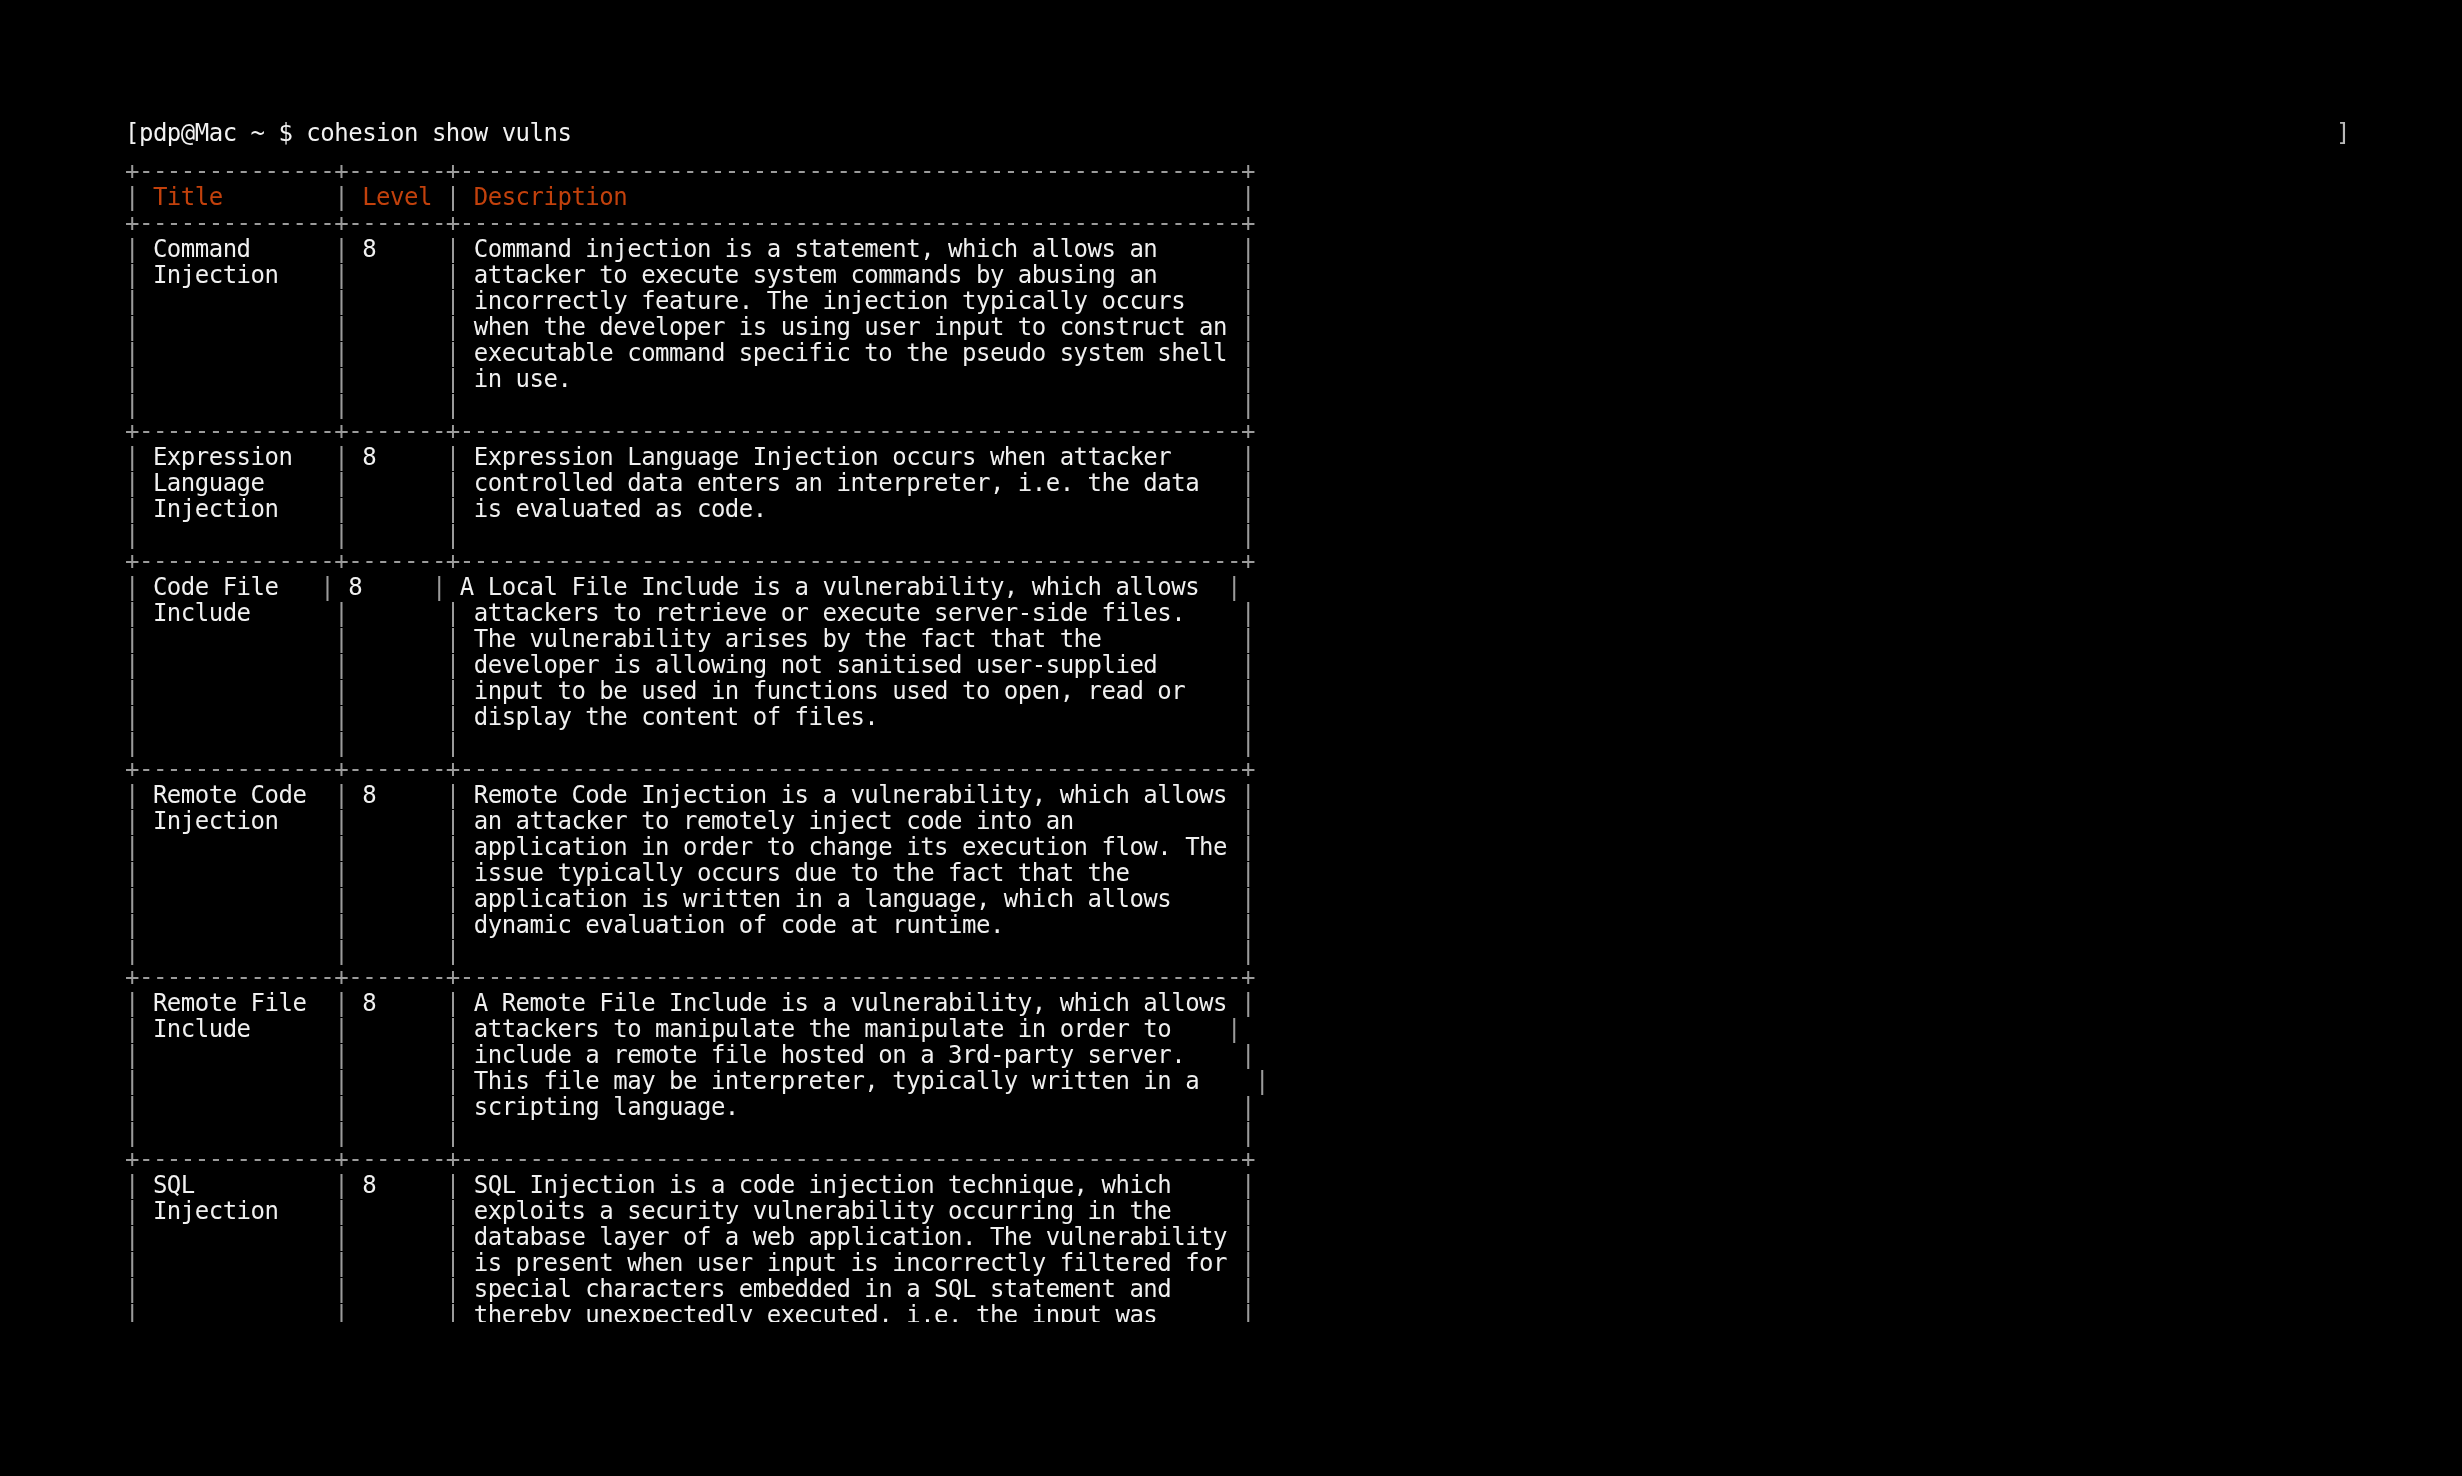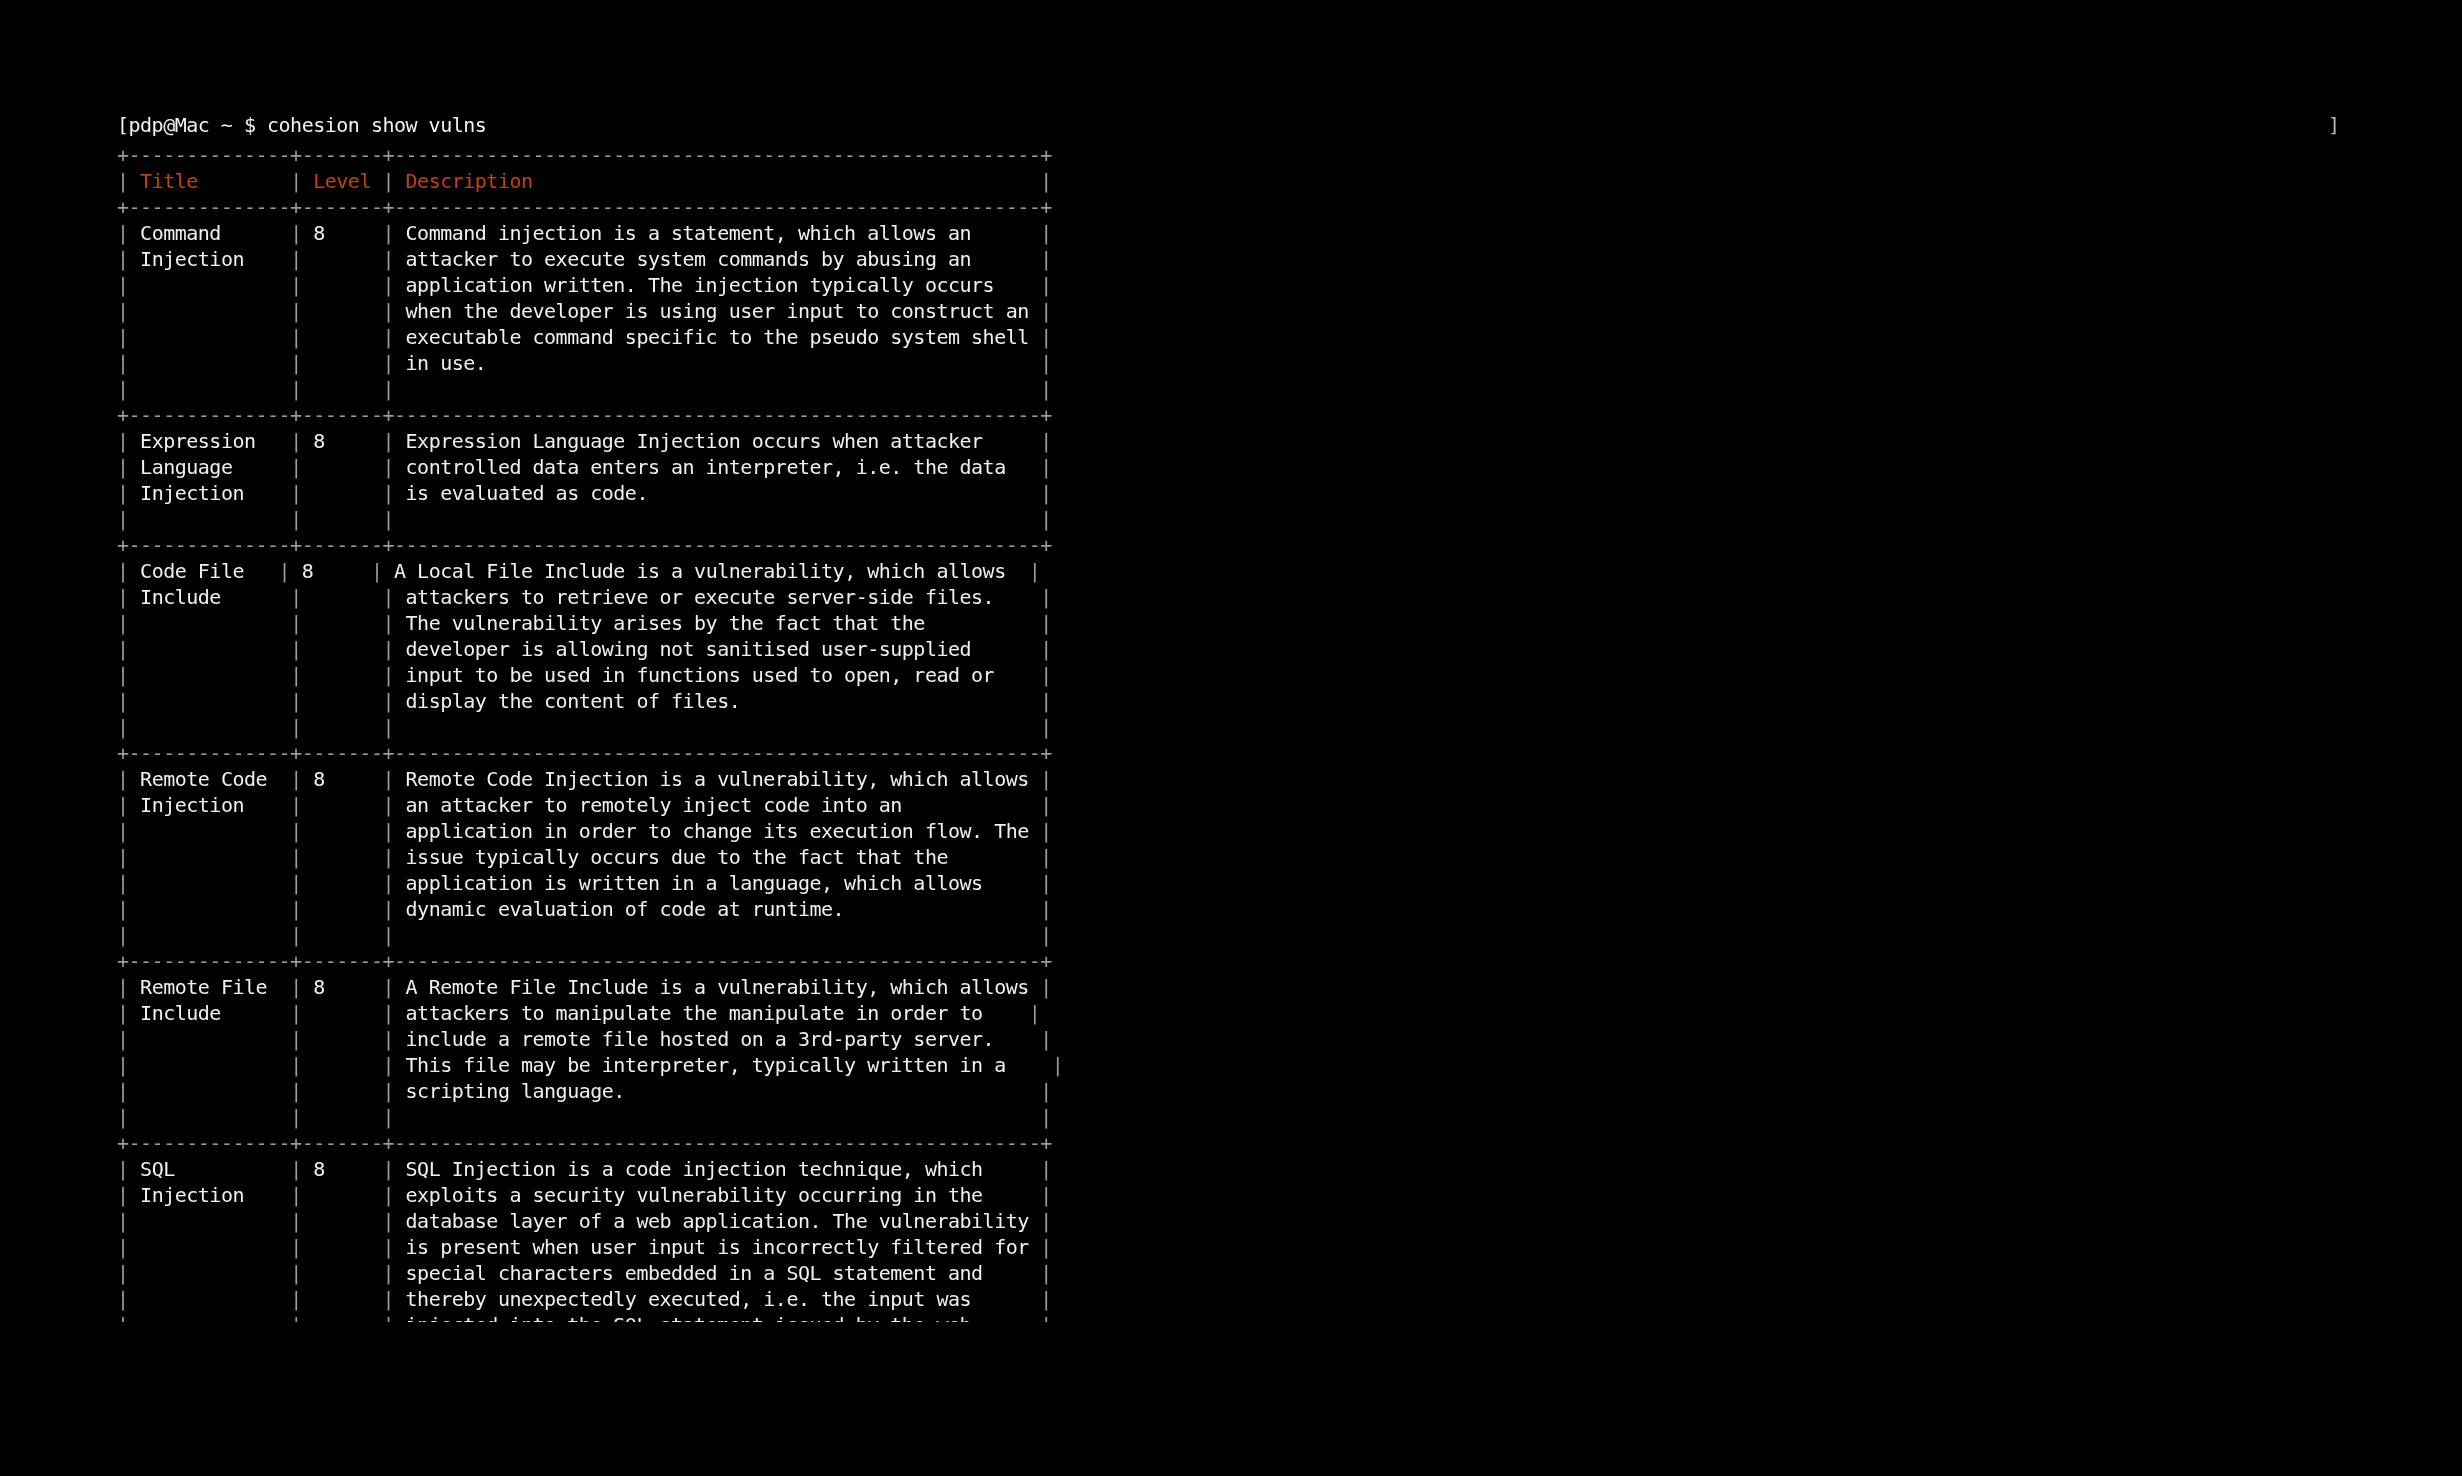--- a/index.html
+++ b/index.html
@@ -89,26 +89,26 @@
     top: 46px;
     right: 0;
     bottom: 0;
     background: #000000;
     padding: 9.2px 0 0 11px;
     box-sizing: border-box;
     overflow: hidden;
   }
   .term {
     font-family: "DejaVu Sans Mono", "Liberation Mono", monospace;
-    font-size: 20px;
+    font-size: 24px;
     line-height: 26px;
     letter-spacing: -0.5px;
     white-space: pre;
     color: #e6e6e6;
-    margin: 4px;
+    margin: 12px;
   }
 
   
   .promptline {
     position: relative;
     color: #f2f2f2;
   }
   .bracket-right {
     position: absolute;
     left: 2211px;
@@ -132,21 +132,21 @@
 
     <div class="screen">
 
       <div class="term promptline"><span>[pdp@Mac ~ $ cohesion show vulns</span><span class="bracket-right">]</span></div>
 
       <pre class="term" id="ascii-table"><span class="rule">+--------------+-------+--------------------------------------------------------+</span>
 <span class="bar">|</span><span class="hdr"> Title        </span><span class="bar">|</span><span class="hdr"> Level </span><span class="bar">|</span><span class="hdr"> Description                                            </span><span class="bar">|</span>
 <span class="rule">+--------------+-------+--------------------------------------------------------+</span>
 <span class="bar">|</span><span class="cell"> Command      </span><span class="bar">|</span><span class="cell"> 8     </span><span class="bar">|</span><span class="cell"> Command injection is a statement, which allows an      </span><span class="bar">|</span>
 <span class="bar">|</span><span class="cell"> Injection    </span><span class="bar">|</span><span class="cell">       </span><span class="bar">|</span><span class="cell"> attacker to execute system commands by abusing an      </span><span class="bar">|</span>
-<span class="bar">|</span><span class="cell">              </span><span class="bar">|</span><span class="cell">       </span><span class="bar">|</span><span class="cell"> application written. The injection typically occurs    </span><span class="bar">|</span>
+<span class="bar">|</span><span class="cell">              </span><span class="bar">|</span><span class="cell">       </span><span class="bar">|</span><span class="cell"> incorrectly feature. The injection typically occurs    </span><span class="bar">|</span>
 <span class="bar">|</span><span class="cell">              </span><span class="bar">|</span><span class="cell">       </span><span class="bar">|</span><span class="cell"> when the developer is using user input to construct an </span><span class="bar">|</span>
 <span class="bar">|</span><span class="cell">              </span><span class="bar">|</span><span class="cell">       </span><span class="bar">|</span><span class="cell"> executable command specific to the pseudo system shell </span><span class="bar">|</span>
 <span class="bar">|</span><span class="cell">              </span><span class="bar">|</span><span class="cell">       </span><span class="bar">|</span><span class="cell"> in use.                                                </span><span class="bar">|</span>
 <span class="bar">|</span><span class="cell">              </span><span class="bar">|</span><span class="cell">       </span><span class="bar">|</span><span class="cell">                                                        </span><span class="bar">|</span>
 <span class="rule">+--------------+-------+--------------------------------------------------------+</span>
 <span class="bar">|</span><span class="cell"> Expression   </span><span class="bar">|</span><span class="cell"> 8     </span><span class="bar">|</span><span class="cell"> Expression Language Injection occurs when attacker     </span><span class="bar">|</span>
 <span class="bar">|</span><span class="cell"> Language     </span><span class="bar">|</span><span class="cell">       </span><span class="bar">|</span><span class="cell"> controlled data enters an interpreter, i.e. the data   </span><span class="bar">|</span>
 <span class="bar">|</span><span class="cell"> Injection    </span><span class="bar">|</span><span class="cell">       </span><span class="bar">|</span><span class="cell"> is evaluated as code.                                  </span><span class="bar">|</span>
 <span class="bar">|</span><span class="cell">              </span><span class="bar">|</span><span class="cell">       </span><span class="bar">|</span><span class="cell">                                                        </span><span class="bar">|</span>
 <span class="rule">+--------------+-------+--------------------------------------------------------+</span>

